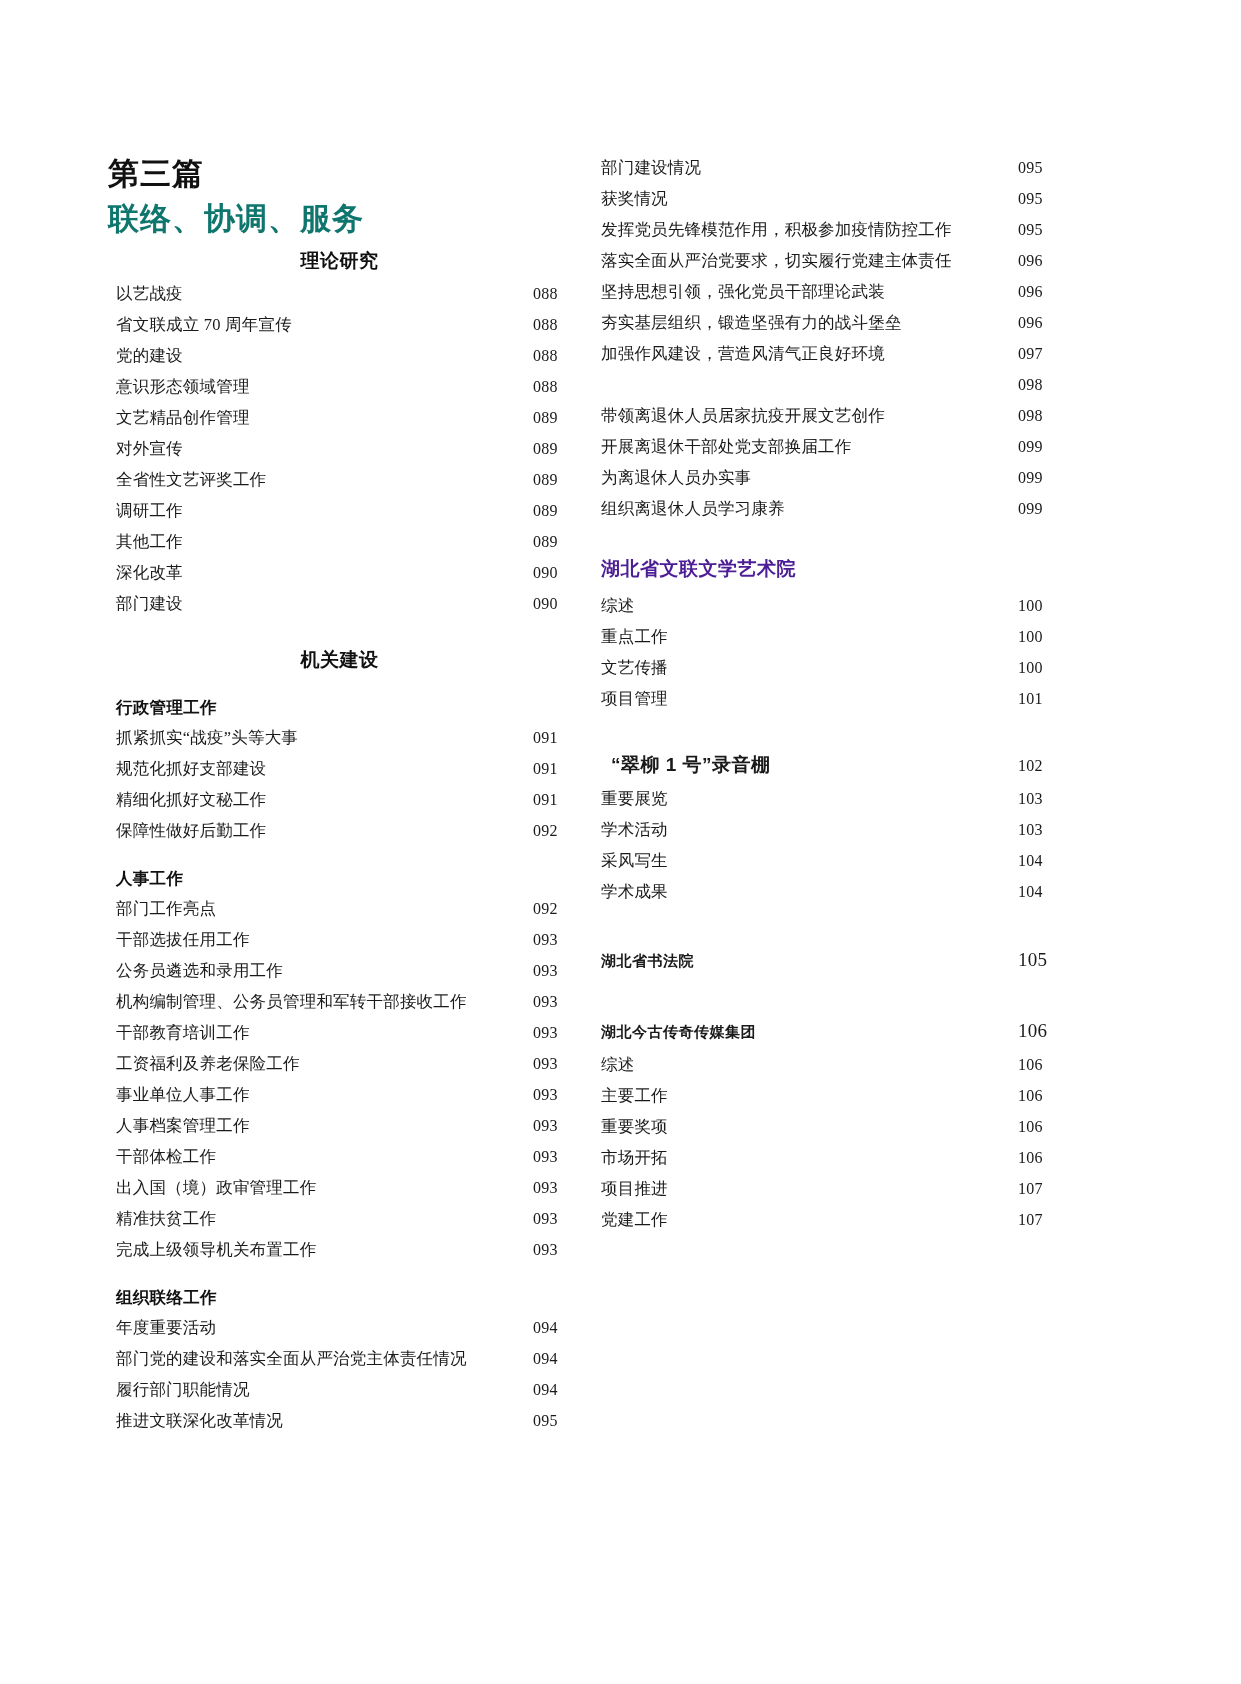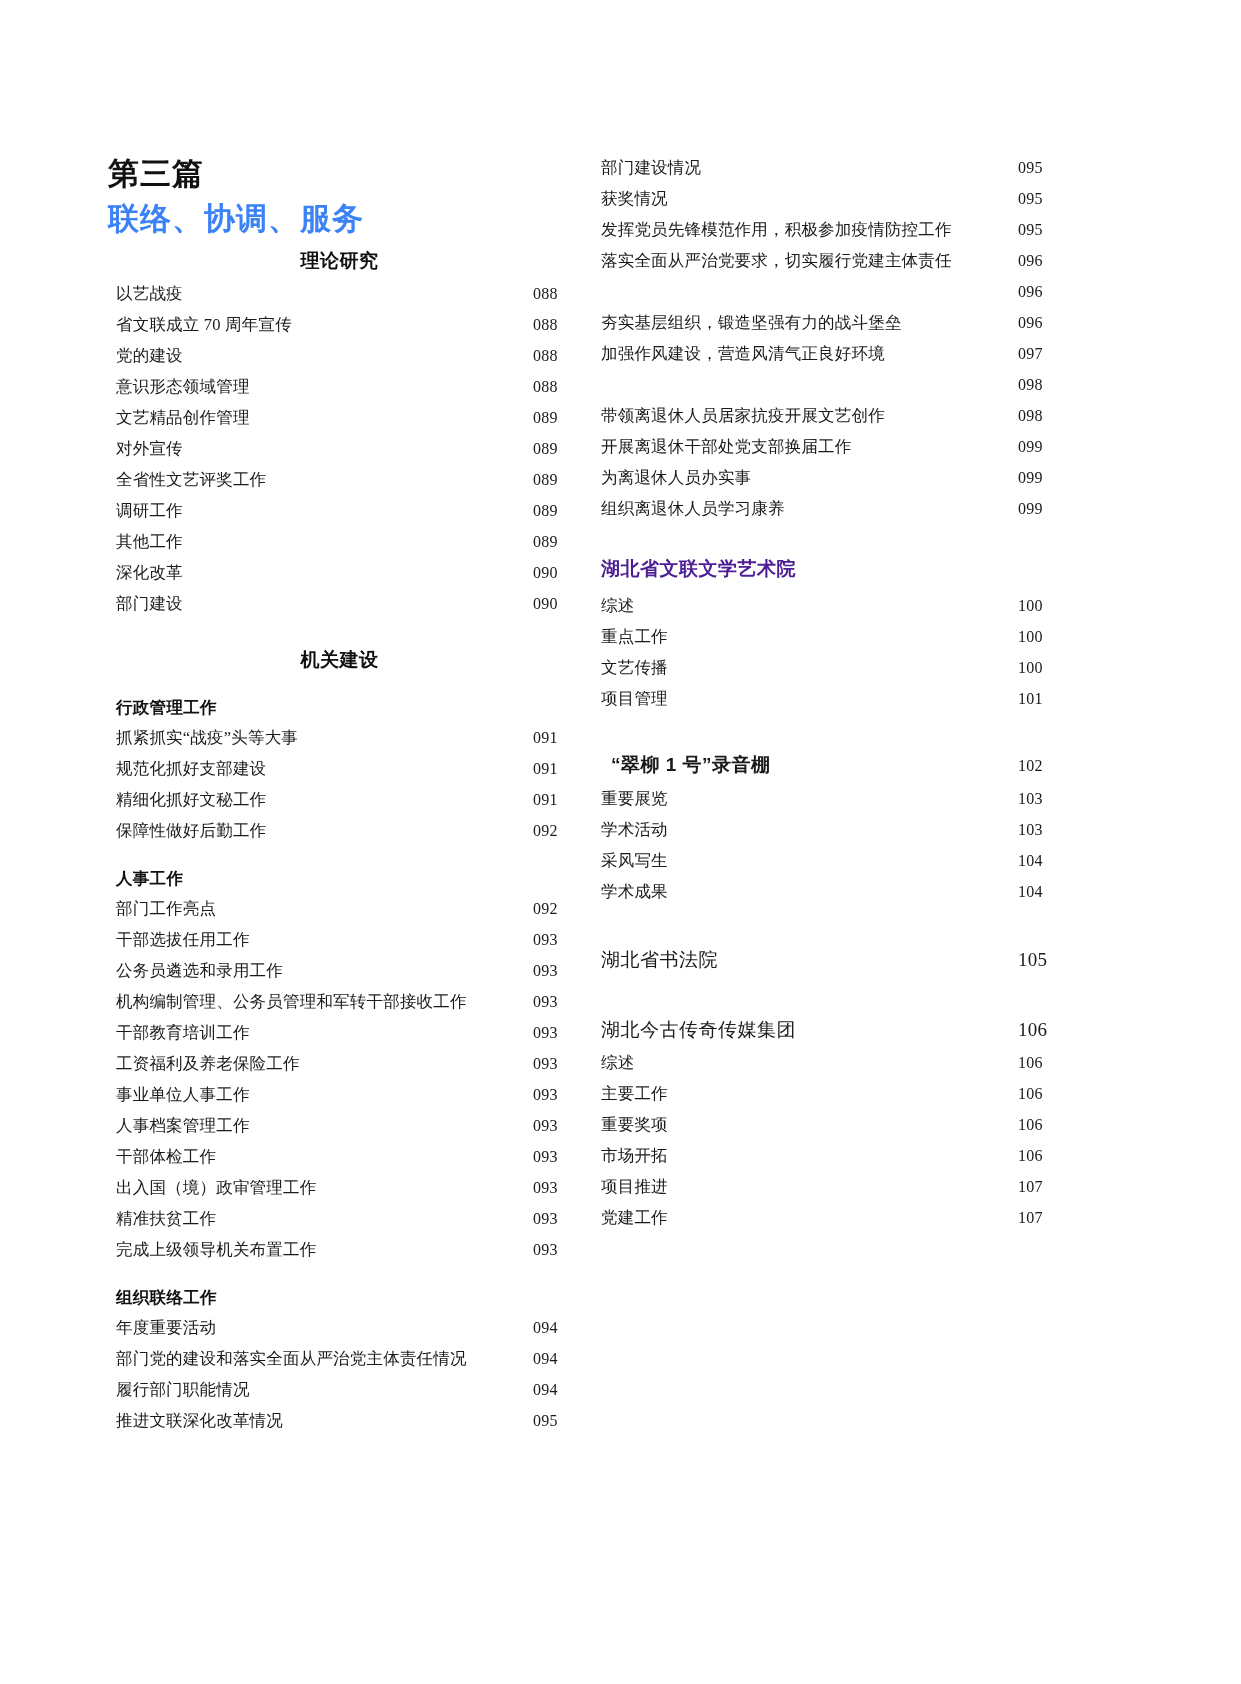--- a/index.html
+++ b/index.html
@@ -52,21 +52,21 @@
     letter-spacing: 1px;
     color: #111;
     margin: 0 0 0 0;
   }
   .part-subtitle {
     font-family: "Liberation Sans", "DejaVu Sans", sans-serif;
     font-weight: 700;
     font-size: 31px;
     line-height: 46px;
     letter-spacing: 1px;
-    color: #3b82f6;
+    color: #0f766e;
     margin: 0 0 4px 0;
   }
   .h-section {
     font-family: "Liberation Sans", "DejaVu Sans", sans-serif;
     font-weight: 700;
     font-size: 19px;
     line-height: 30px;
     color: #111;
     margin: 26px 0 2px 8px;
     letter-spacing: 0.5px;
@@ -130,22 +130,22 @@
     flex: 0 0 auto;
     font-size: 16px;
     letter-spacing: 0.3px;
     text-align: left;
     min-width: 30px;
   }
 
   
   .toc-row.bold .t {
     font-family: "Liberation Sans", "DejaVu Sans", sans-serif;
-    font-weight: 400;
-    font-size: 19px;
+    font-weight: 700;
+    font-size: 15px;
     letter-spacing: 0.5px;
   }
   .toc-row.bold {
     line-height: 34px;
   }
   .toc-row.bold .p {
     font-size: 19px;
   }
   .toc-row.quoted .t {
     font-family: "Liberation Sans", "DejaVu Sans", sans-serif;
@@ -365,20 +365,21 @@
             <span class="t">发挥党员先锋模范作用，积极参加疫情防控工作</span>
             <span class="dots"></span>
             <span class="p">095</span>
           </div>
         <div class="toc-row">
             <span class="t">落实全面从严治党要求，切实履行党建主体责任</span>
             <span class="dots"></span>
             <span class="p">096</span>
           </div>
         <div class="toc-row">
+            <span class="t">坚持思想引领，强化党员干部理论武装</span>
             <span class="dots"></span>
             <span class="p">096</span>
           </div>
         <div class="toc-row">
             <span class="t">夯实基层组织，锻造坚强有力的战斗堡垒</span>
             <span class="dots"></span>
             <span class="p">096</span>
           </div>
         <div class="toc-row">
             <span class="t">加强作风建设，营造风清气正良好环境</span>

